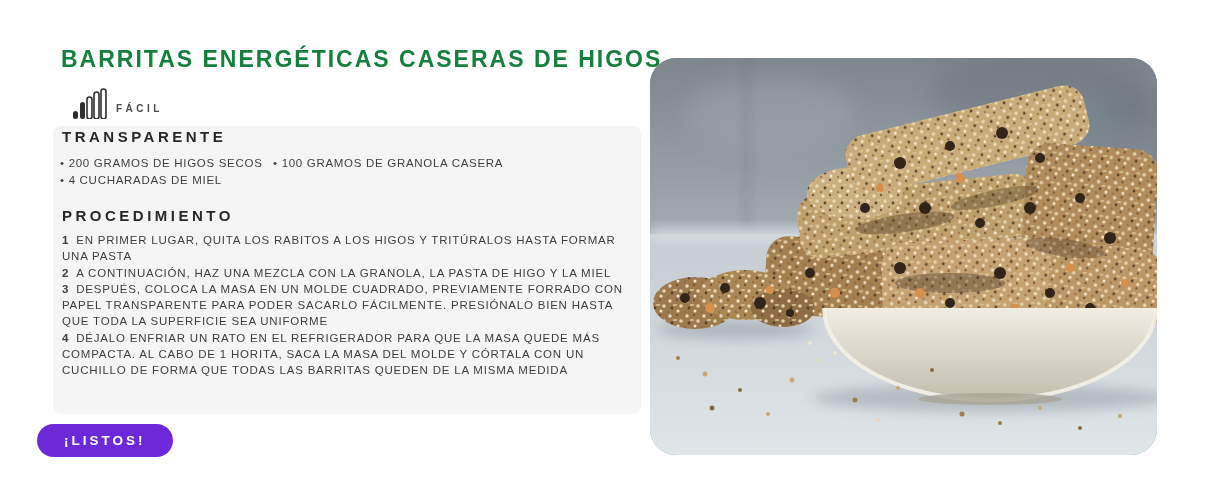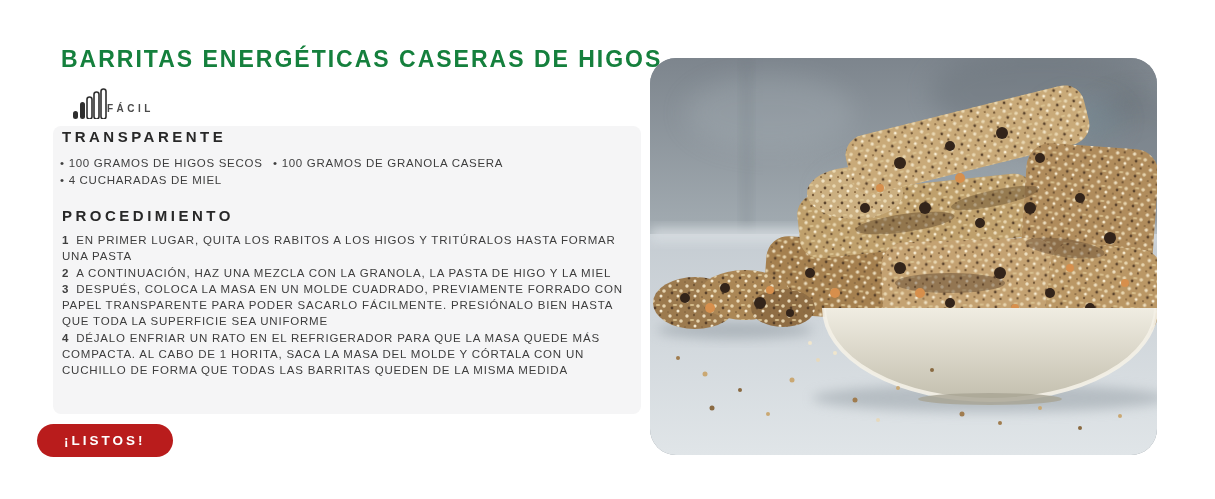--- a/index.html
+++ b/index.html
@@ -6,21 +6,21 @@
   body {
     width:1215px; height:499px; position:relative; overflow:hidden;
     background:#ffffff; font-family:"Liberation Sans", sans-serif;
   }
   .page-title {
     position:absolute; left:61px; top:46px; margin:0;
     font-size:23px; font-weight:600; letter-spacing:2px; color:#15803d; white-space:nowrap;
   }
   .difficulty {
     position:absolute; left:73px; top:88px; height:31px;
-    display:flex; align-items:flex-end; 
+    display:flex; align-items:flex-end; gap:9px;
   }
   .difficulty svg { display:block; }
   .difficulty-label {
     font-size:10px; font-weight:600; letter-spacing:3.5px; color:#4a4a4a; padding-bottom:5px;
   }
   .content-panel {
     position:absolute; left:53px; top:126px; width:588px; height:288px;
     background:#f5f5f6; border-radius:8px;
   }
   .section-heading {
@@ -40,21 +40,21 @@
   .ingredient-item::before { content:"• "; }
   .steps {
     position:absolute; left:62px; top:232px; width:574px;
   }
   .step {
     margin:0; font-size:11.5px; letter-spacing:0.8px; line-height:16.3px; color:#3e3e3e;
   }
   .step-num { font-weight:700; margin-right:7px; }
   .cta-button {
     position:absolute; left:37px; top:424px; height:33px; padding:0 27px;
-    background:#b91c1c; border:none; border-radius:17px;
+    background:#6d28d9; border:none; border-radius:17px;
     color:#ffffff; font-family:inherit; font-size:13.5px; font-weight:700; letter-spacing:3px;
     cursor:pointer;
   }
   .photo {
     position:absolute; left:650px; top:58px; width:507px; height:397px;
     border-radius:26px; overflow:hidden; background:#8b939b;
   }
   .photo svg { display:block; }
 </style>
 </head>
@@ -74,21 +74,21 @@
   </span>
   <span class="difficulty-label">FÁCIL</span>
 </div>
 
 <div class="content-panel"></div>
 
 <h2 class="section-heading" id="ingredients-heading">TRANSPARENTE</h2>
 
 <div class="ingredient-columns">
   <ul>
-    <li class="ingredient-item">100 GRAMOS DE HIGOS SECOS</li>
+    <li class="ingredient-item">200 GRAMOS DE HIGOS SECOS</li>
     <li class="ingredient-item">4 CUCHARADAS DE MIEL</li>
   </ul>
   <ul>
     <li class="ingredient-item">100 GRAMOS DE GRANOLA CASERA</li>
   </ul>
 </div>
 
 <h2 class="section-heading" id="procedure-heading">PROCEDIMIENTO</h2>
 
 <div class="steps">

